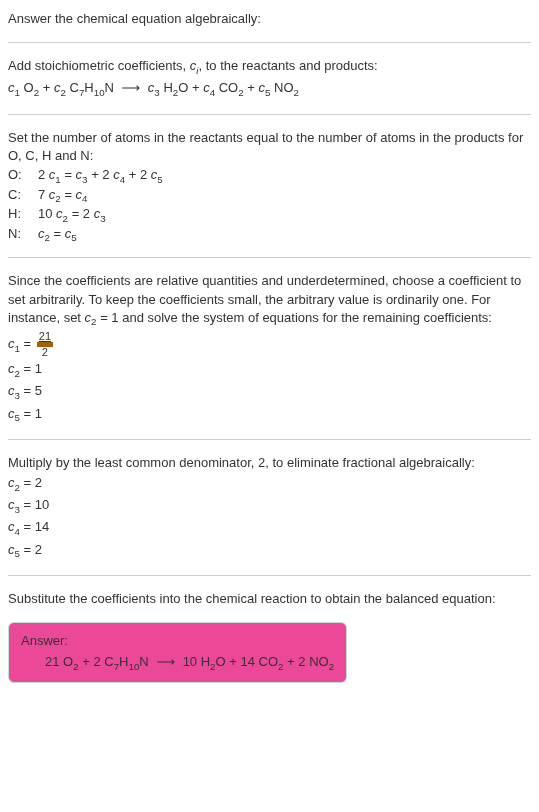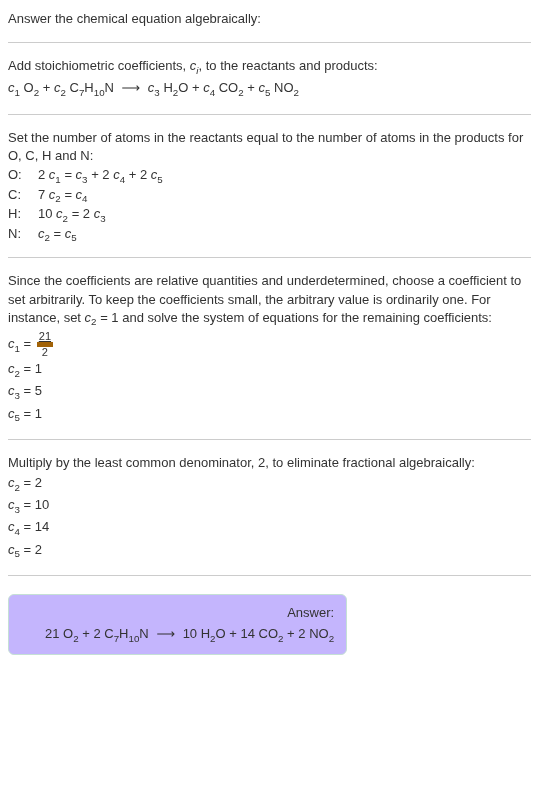--- a/index.html
+++ b/index.html
@@ -50,27 +50,26 @@
     }
     .frac .num {
       border-bottom: 5px solid #a16207;
       padding: 0 2px;
       text-decoration: underline;
     }
     .frac .den {
       padding: 0 2px;
     }
     .answer-box {
-      background: #c4b5fd;
+      background: #ec4899;
       border: 1px solid #c5e0d5;
       border-radius: 6px;
       padding: 10px 12px;
-      margin-top: 4px;
+      margin-top: 12px;
       display: inline-block;
-      text-align: right;
     }
     .answer-label {
       margin-bottom: 6px;
     }
     .answer-eq {
       padding-left: 24px;
     }
     .arrow {
       margin: 0 4px;
     }
@@ -140,20 +139,21 @@
   <div class="line">Multiply by the least common denominator, 2, to eliminate fractional algebraically:</div>
   <div class="line"><span class="ital">c</span><span class="sub">2</span><span> = 2</span></div>
   <div class="line"><span class="ital">c</span><span class="sub">3</span><span> = 10</span></div>
   <div class="line"><span class="ital">c</span><span class="sub">4</span><span> = 14</span></div>
   <div class="line"><span class="ital">c</span><span class="sub">5</span><span> = 2</span></div>
 </div>
 
 <hr class="hr">
 
 <div class="section">
+  <div class="line">Substitute the coefficients into the chemical reaction to obtain the balanced equation:</div>
   <div class="answer-box">
     <div class="answer-label">Answer:</div>
     <div class="answer-eq">
       <span>21 O</span><span class="sub">2</span><span> + 2 C</span><span class="sub">7</span><span>H</span><span class="sub">10</span><span>N</span>
       <span class="arrow">⟶</span>
       <span>10 H</span><span class="sub">2</span><span>O + 14 CO</span><span class="sub">2</span><span> + 2 NO</span><span class="sub">2</span>
     </div>
   </div>
 </div>
 

